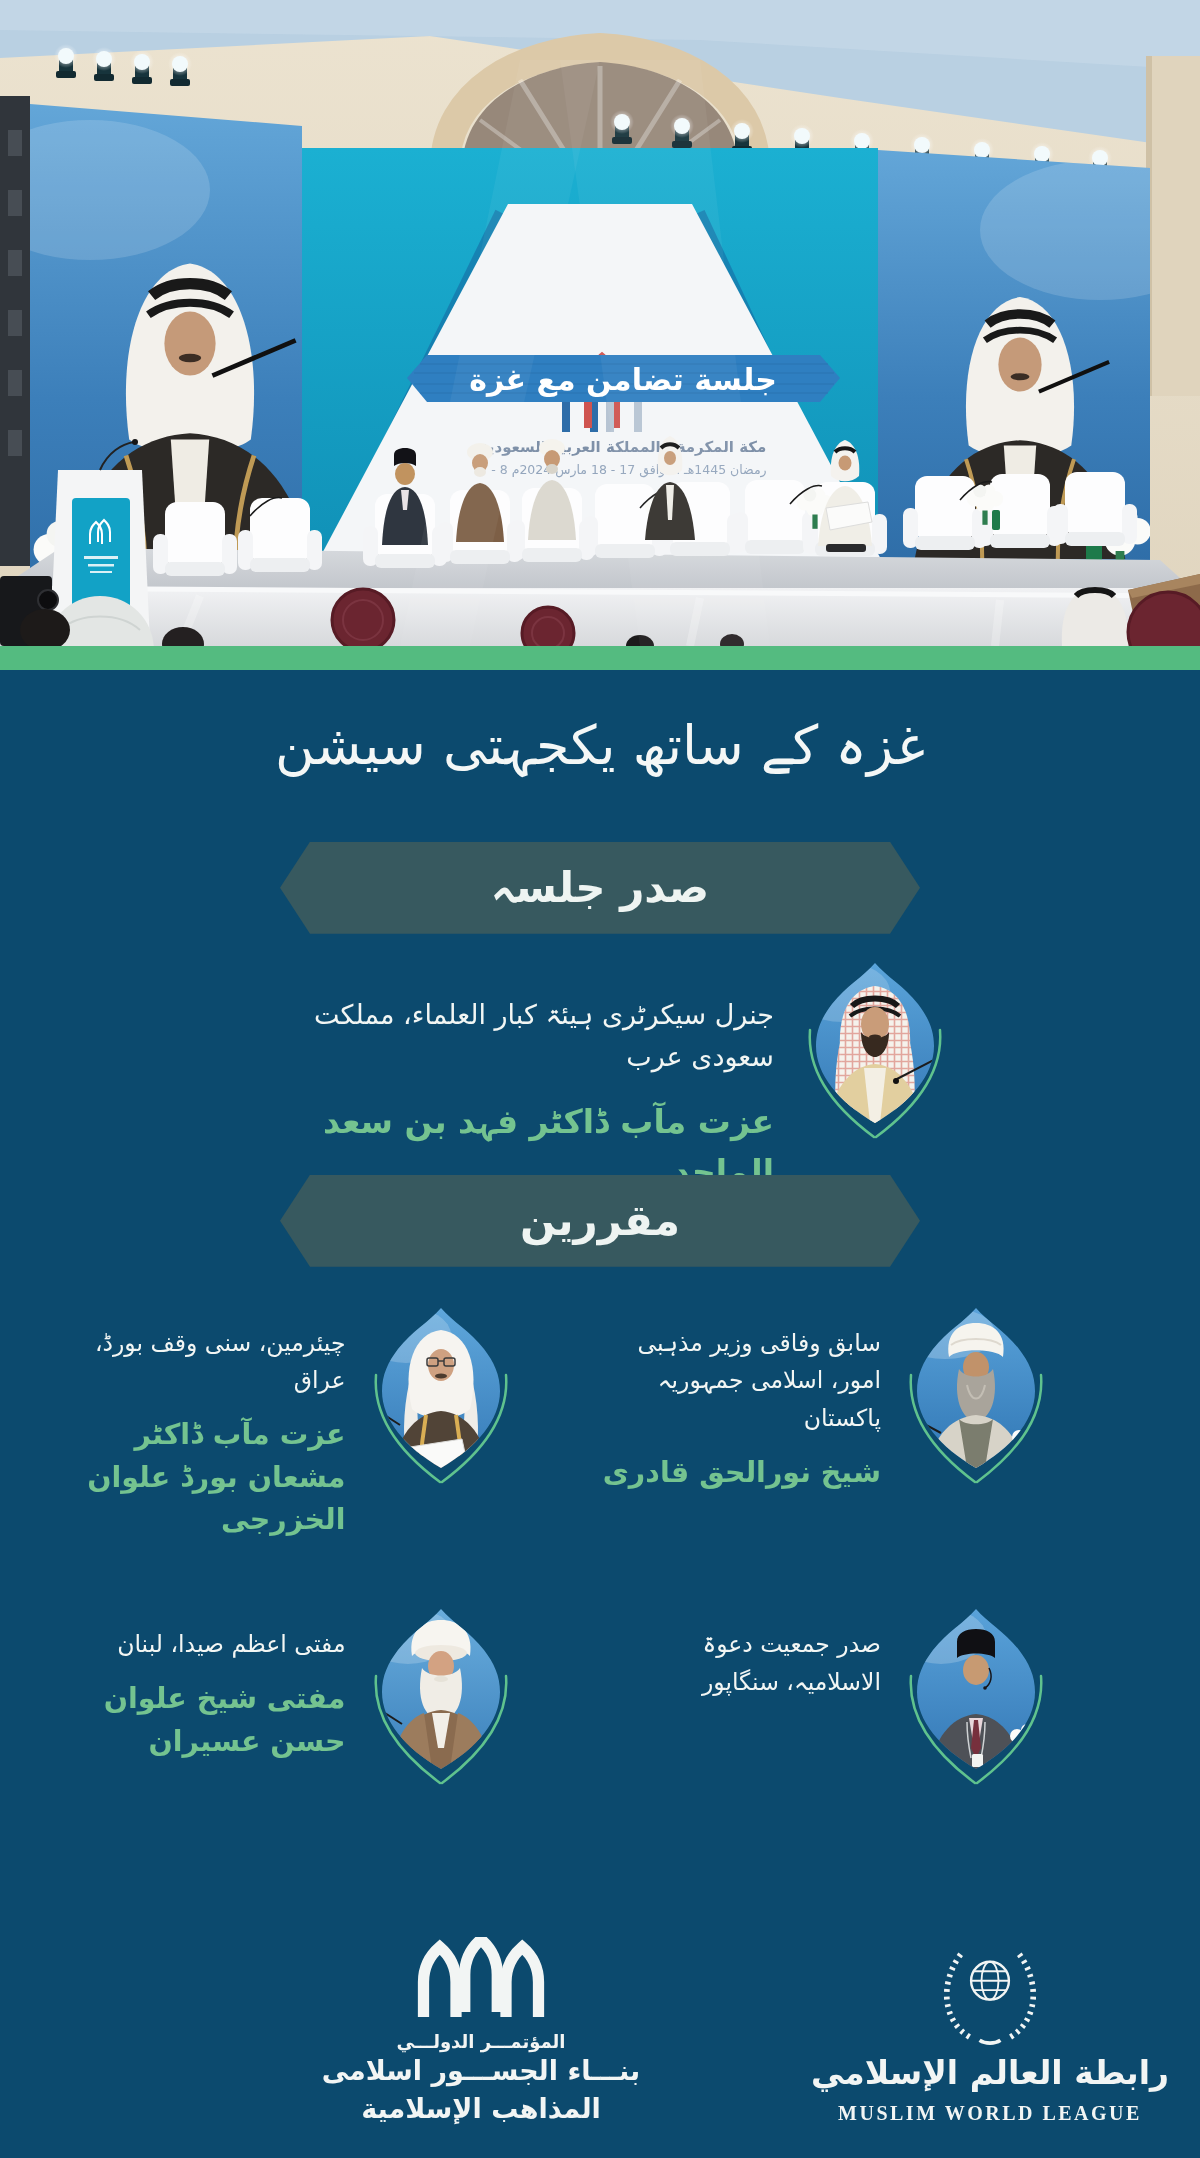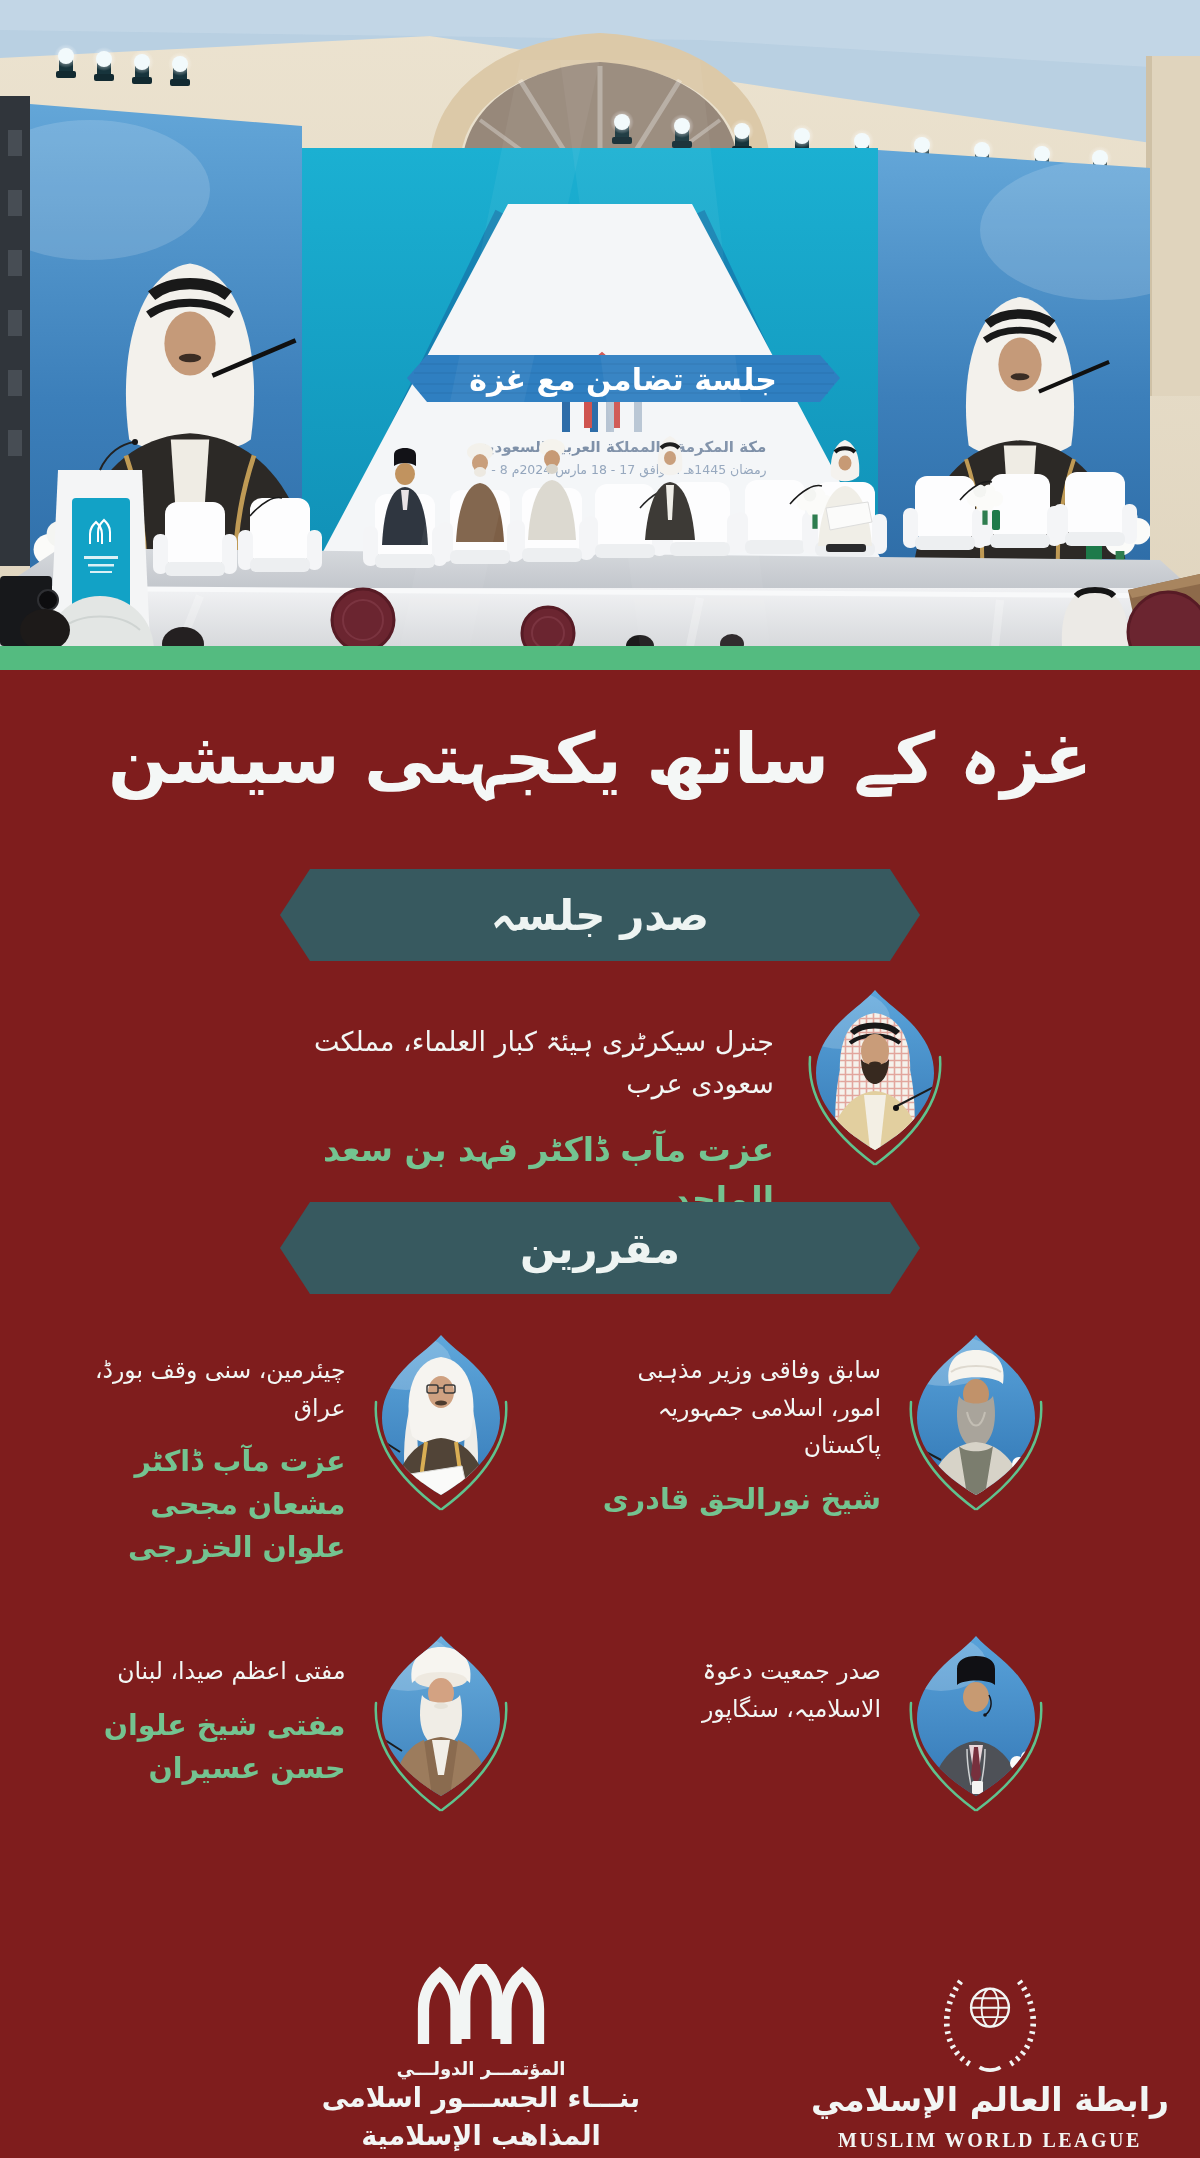--- a/index.html
+++ b/index.html
@@ -1,21 +1,21 @@
 <!DOCTYPE html>
 <html><head>
 <meta charset="utf-8">
 <style>
   html,body{margin:0;padding:0;background:#2c4a4f;}
-  .page{position:relative;width:1200px;height:2158px;margin:0 auto;background:#7f1d1d;overflow:hidden;
+  .page{position:relative;width:1200px;height:2158px;margin:0 auto;background:#0c4a6e;overflow:hidden;
         font-family:"DejaVu Sans","Liberation Sans",sans-serif;}
   .hero{position:relative;width:1200px;height:646px;background:#e8dfcd;}
   .hero svg{display:block;}
   .band{width:1200px;height:24px;background:#54bb80;}
-  .session-title{margin:30px 0 0;text-align:center;font-size:70px;font-weight:700;color:#f4f7f6;line-height:1.7;direction:rtl;}
+  .session-title{margin:30px 0 0;text-align:center;font-size:54px;font-weight:400;color:#f4f7f6;line-height:1.7;direction:rtl;}
   .pill{width:640px;height:92px;margin:50px auto 0;display:flex;align-items:center;justify-content:center;
         background:#37595f;color:#eef4f2;font-size:42px;font-weight:600;direction:rtl;
         clip-path:polygon(30px 0%,calc(100% - 30px) 0%,100% 50%,calc(100% - 30px) 100%,30px 100%,0% 50%);}
   .pill2{margin-top:30px;}
   .chair-row{width:700px;height:185px;margin:26px auto 0;display:flex;justify-content:flex-end;gap:26px;}
   .chair-text{flex:1;text-align:right;direction:rtl;padding-top:34px;}
   .role{font-size:27px;color:#f2f6f4;line-height:1.55;}
   .name{font-size:33px;color:#74c390;font-weight:600;margin-top:20px;line-height:1.5;}
   .photo-wrap{flex:0 0 150px;width:150px;}
   .photo-wrap svg{display:block;width:100%;height:auto;}
@@ -361,21 +361,21 @@
 
   <div class="pill pill2">
     <span>مقررین</span>
   </div>
 
   <section class="speakers-grid">
 
     <div class="speaker">
       <div class="chair-text">
         <div class="role">چیئرمین، سنی وقف بورڈ، عراق</div>
-        <div class="name">عزت مآب ڈاکٹر مشعان مجحی علوان الخزرجی</div>
+        <div class="name">عزت مآب ڈاکٹر مشعان بورڈ علوان الخزرجی</div>
       </div>
       <div class="photo-wrap">
         <svg viewBox="0 0 150 185">
           <defs>
             <clipPath id="cpB">
                 <path d="M75,3 C87,17 104,26 118,44 C128,57 134,70 134,86 C134,115 111,142 75,163 C39,142 16,115 16,86 C16,70 22,57 32,44 C46,26 63,17 75,3 Z"></path>
               </clipPath>
             <linearGradient id="bgB" x1="0" y1="0" x2="0" y2="1">
                 <stop offset="0" stop-color="#60a8dc"></stop>
                 <stop offset="1" stop-color="#357ab8"></stop>

